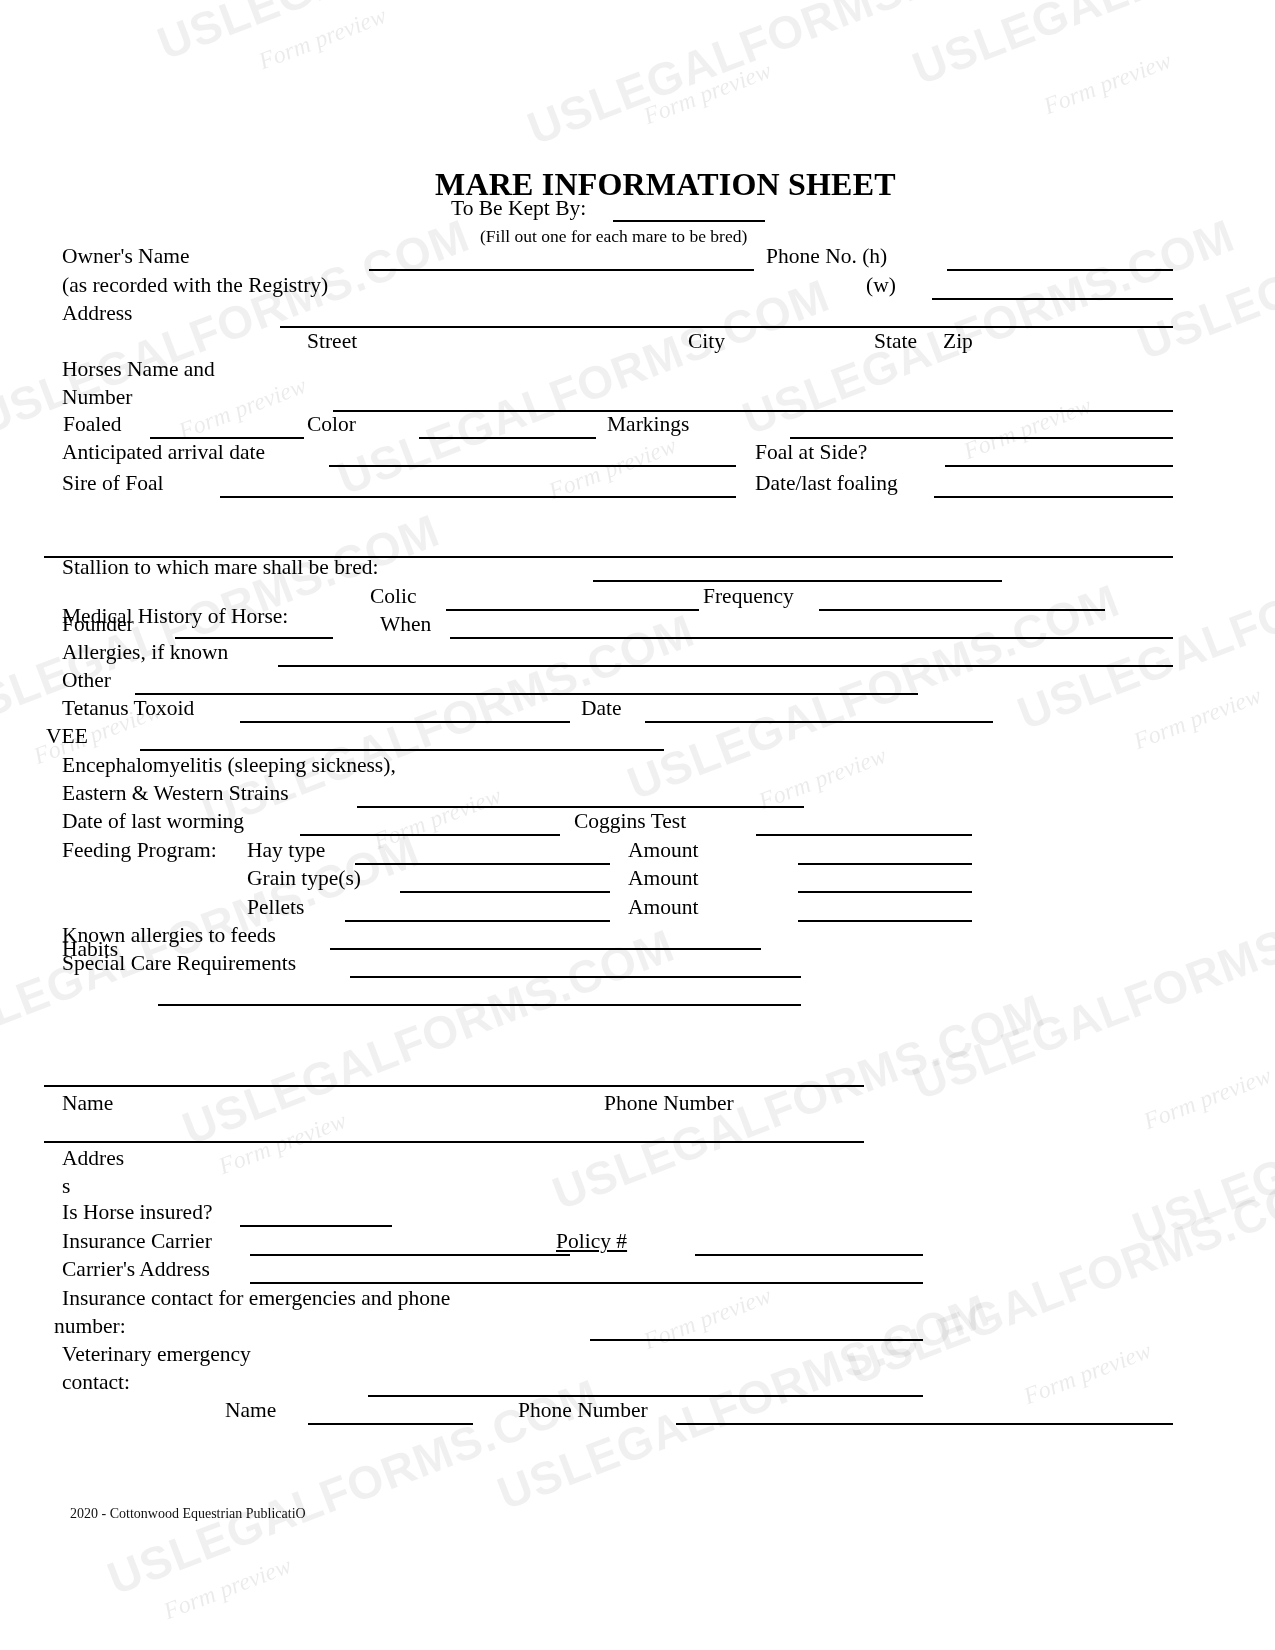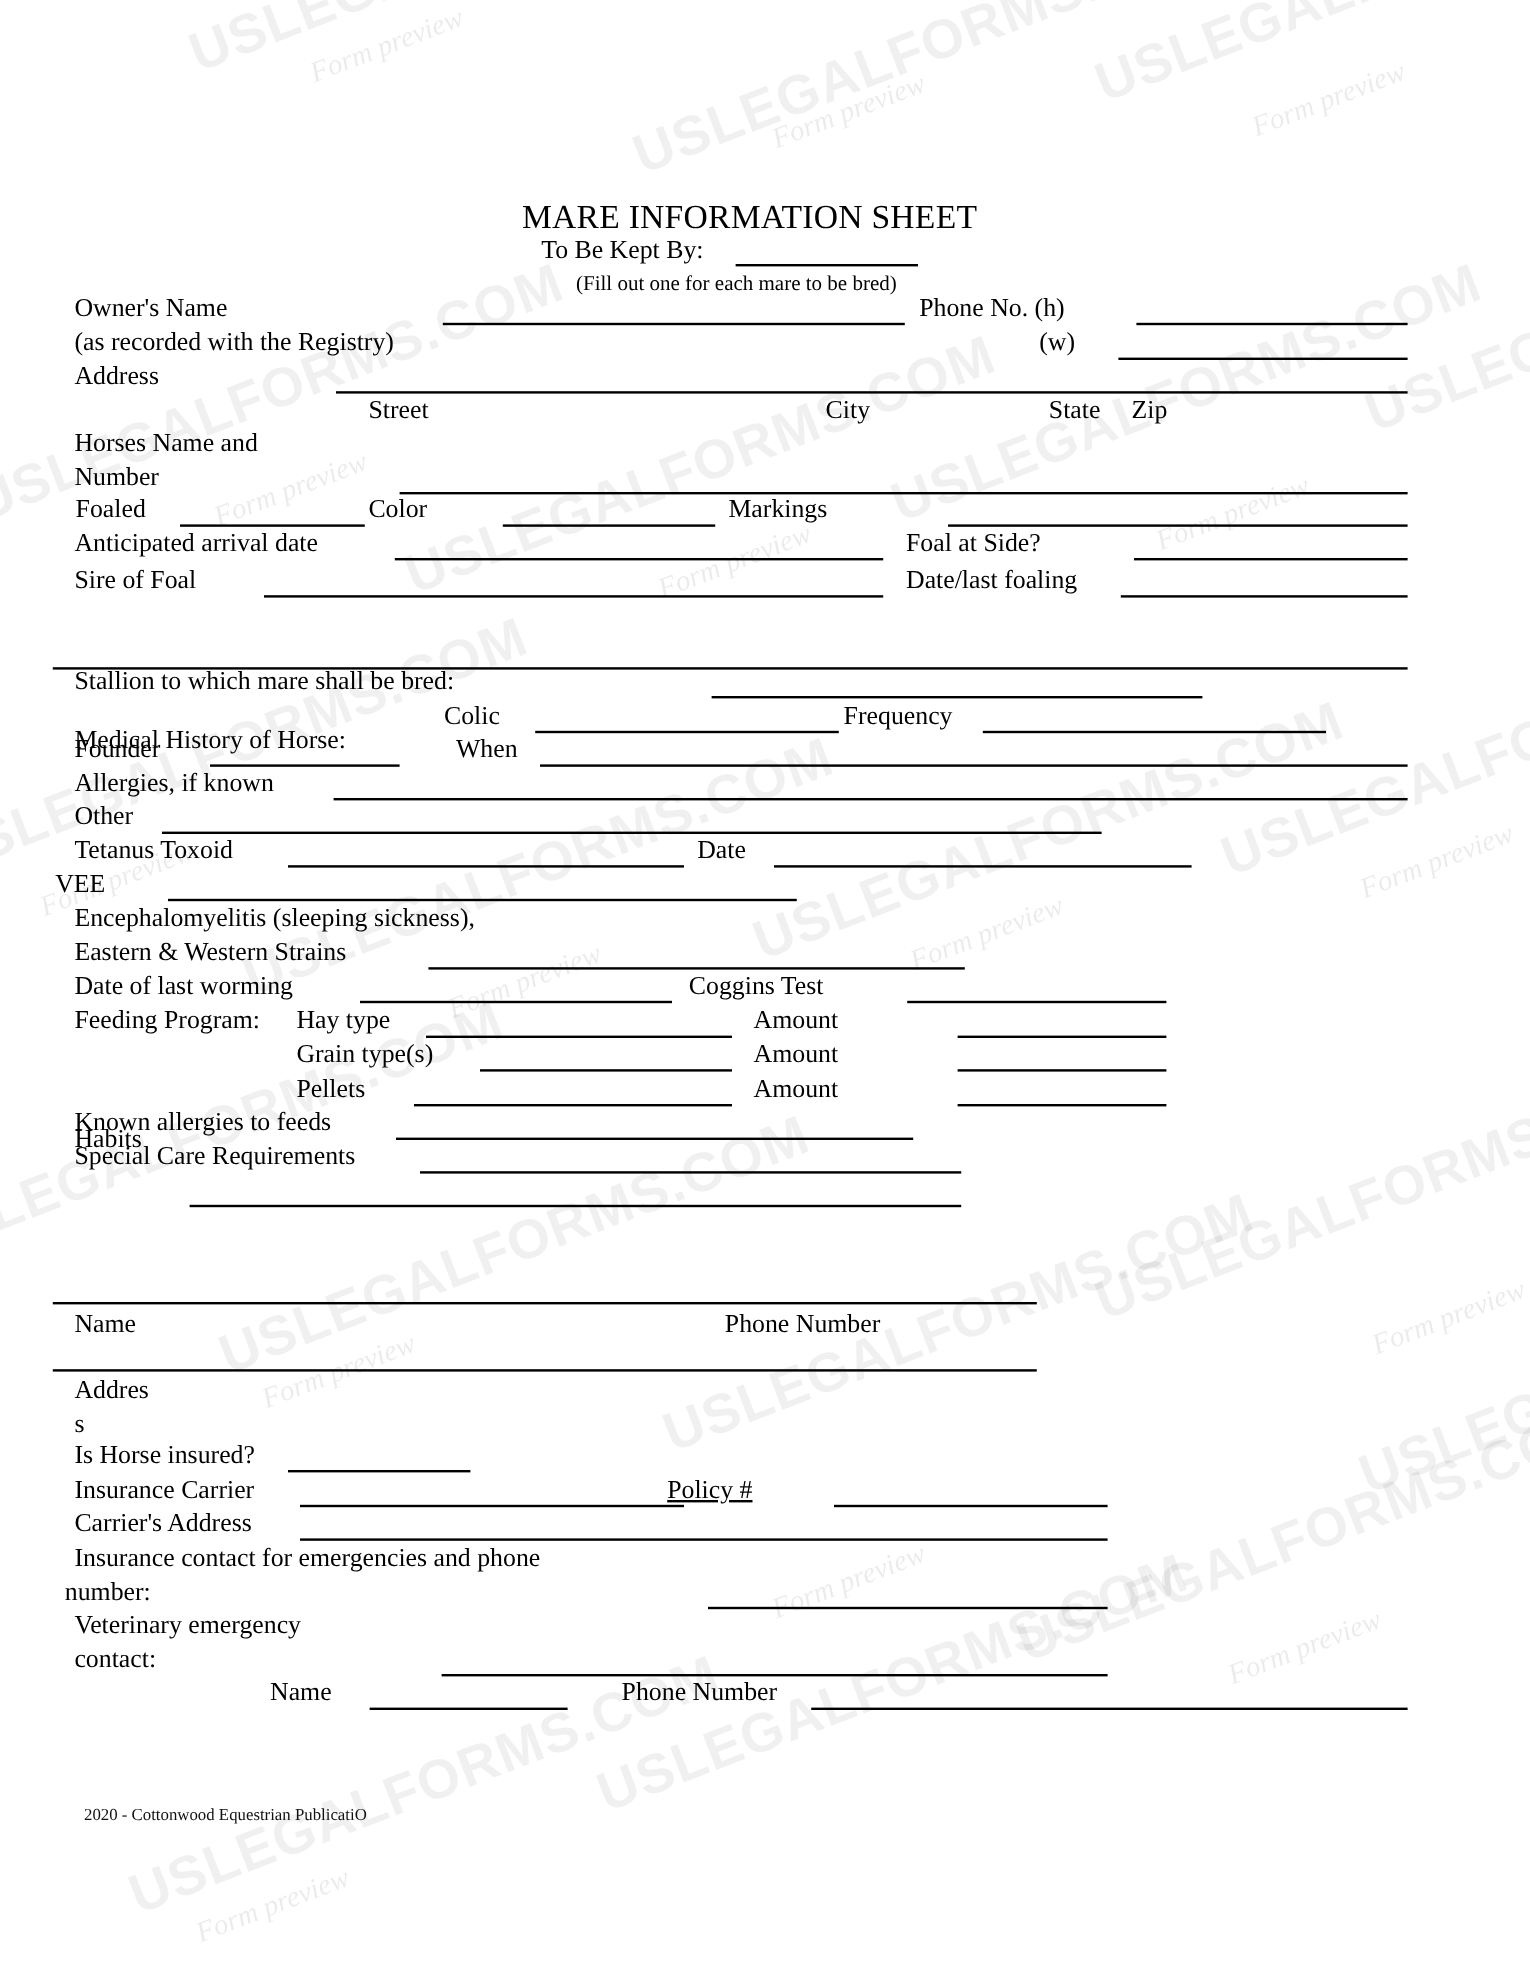--- a/index.html
+++ b/index.html
@@ -57,22 +57,22 @@
   .t {
     font-family: "Liberation Serif", "DejaVu Serif", serif;
     font-size: 21.5px;
     line-height: 1;
     color: #000;
   }
   .t-small {
     font-size: 17.5px;
   }
   .title {
-    font-weight: normal;
-    font-size: 28px;
+    font-weight: bold;
+    font-size: 32px;
     letter-spacing: 0.2px;
   }
   .footer-txt {
     font-family: "Liberation Serif", serif;
     font-size: 14px;
     color: #111;
   }
   
   .rule {
     position: absolute;

